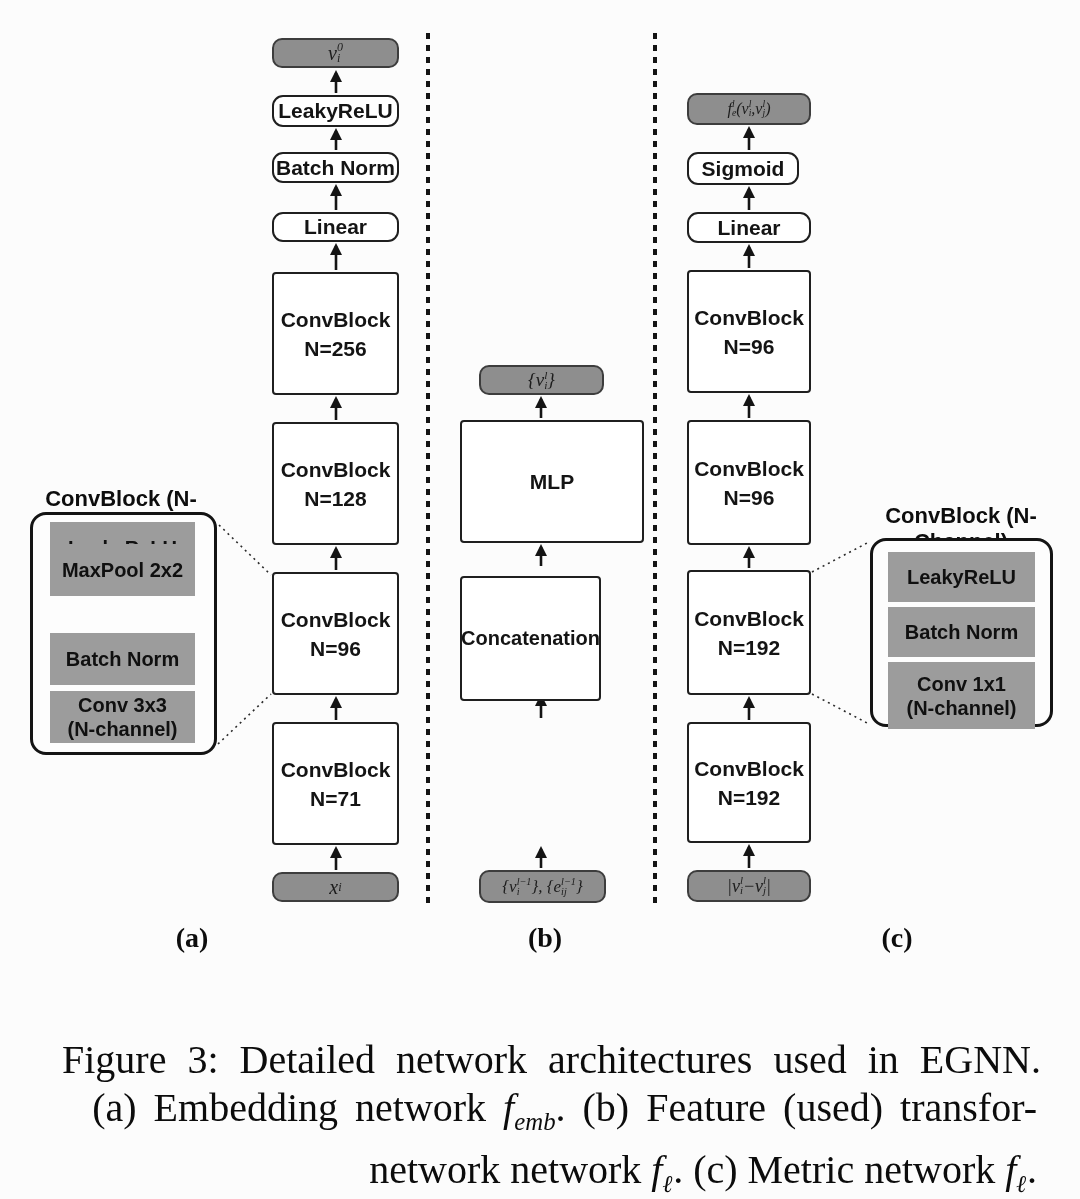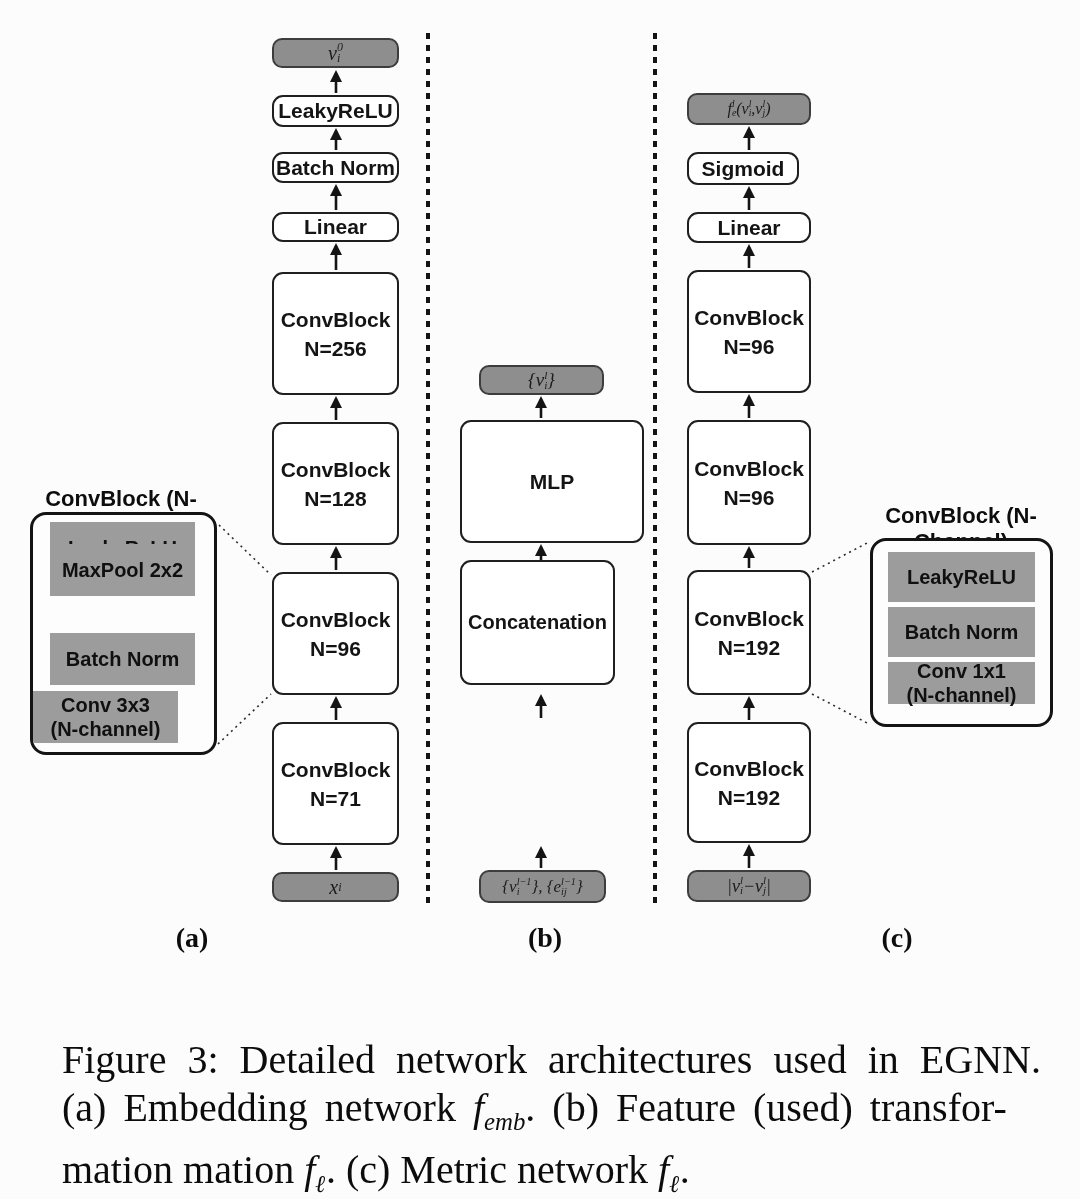--- a/index.html
+++ b/index.html
@@ -7,21 +7,21 @@
     position:relative;width:1080px;height:1199px;background:#fcfcfc;overflow:hidden;
     font-family:"Liberation Sans",sans-serif;color:#111;
   }
   #overlay{position:absolute;left:0;top:0;width:1080px;height:1199px;}
   .box{
     position:absolute;box-sizing:border-box;background:#ffffff;
     border:2px solid #1f1f1f;display:flex;align-items:center;justify-content:center;
     text-align:center;font-weight:bold;color:#141414;
   }
   .op{border-radius:11px;font-size:21px;}
-  .conv{border-radius:11px;font-size:21px;line-height:29px;flex-direction:column;}
+  .conv{border-radius:4px;font-size:21px;line-height:29px;flex-direction:column;}
   .io{
     background:var(--io_fill,#8e8e8e);border:2px solid var(--io_border,#3d3d3d);
     border-radius:10px;font-family:"Liberation Serif",serif;font-weight:normal;
     font-style:italic;color:#1c1c1c;font-size:20px;
   }
   .detail-outer{
     position:absolute;box-sizing:border-box;background:#fdfdfd;
     border:3px solid #141414;border-radius:16px;
   }
   .detail-title{
@@ -33,21 +33,21 @@
     font-size:20px;font-weight:bold;color:#101010;text-align:center;line-height:24px;
   }
   .col-label{
     position:absolute;width:70px;text-align:center;
     font-family:"Liberation Serif",serif;font-weight:bold;font-size:28px;color:#0d0d0d;
   }
   .caption{
     position:absolute;left:62px;top:1036px;width:975px;
     font-family:"Liberation Serif",serif;font-size:40px;line-height:48px;color:#0c0c0c;
   }
-  .cap-line{white-space:nowrap;}
+  .cap-line{white-space:nowrap;text-align:right;}
   .mi{font-style:italic;}
   .ss{
     display:inline-flex;flex-direction:column;align-items:flex-start;
     vertical-align:-0.38em;font-size:0.60em;line-height:0.92em;font-style:italic;
   }
   sub,sup{font-size:0.62em;}
   .cap-math{font-style:italic;}
 </style>
 </head>
 <body>
@@ -126,21 +126,21 @@
       <sub>i</sub>
     </div>
 
   <div class="box io" style="left:479px;top:365px;width:125px;height:30px;font-size:19px">{<span class="mi">v</span><span class="ss">
         <span>l</span>
         <span>i</span>
       </span>}</div>
   <div class="box conv" style="left:460px;top:420px;width:184px;height:123px">
     <span>MLP</span>
   </div>
-  <div class="box conv" style="left:460px;top:560px;width:155px;height:125px;font-size:20px">
+  <div class="box conv" style="left:460px;top:576px;width:141px;height:125px;font-size:20px">
     <span>Concatenation</span>
   </div>
   <div class="box io" style="left:479px;top:870px;width:127px;height:33px;font-size:17px">{<span class="mi">v</span><span class="ss">
         <span>l−1</span>
         <span>i</span>
       </span>}, {<span class="mi">e</span><span class="ss">
         <span>l−1</span>
         <span>ij</span>
       </span>}</div>
 
@@ -178,45 +178,45 @@
       </span> − <span class="mi">v</span><span class="ss">
         <span>l</span>
         <span>j</span>
       </span>|</div>
 
   <div class="detail-title" style="left:8px;top:486px;width:226px">ConvBlock (N-Channel)</div>
   <div class="detail-outer" style="left:30px;top:512px;width:187px;height:243px"></div>
   <div class="drow" style="left:50px;top:522px;width:145px;height:51px">LeakyReLU</div>
   <div class="drow" style="left:50px;top:544px;width:145px;height:52px">MaxPool 2x2</div>
   <div class="drow" style="left:50px;top:633px;width:145px;height:52px">Batch Norm</div>
-  <div class="drow" style="left:33px;top:691px;width:145px;height:52px">
+  <div class="drow" style="left:50px;top:691px;width:145px;height:52px">
     <span>Conv 3x3</span>
     <span>(N-channel)</span>
   </div>
 
   <div class="detail-title" style="left:845px;top:503px;width:232px">ConvBlock (N-Channel)</div>
   <div class="detail-outer" style="left:870px;top:538px;width:183px;height:189px"></div>
   <div class="drow" style="left:888px;top:552px;width:147px;height:50px">LeakyReLU</div>
   <div class="drow" style="left:888px;top:607px;width:147px;height:50px">Batch Norm</div>
-  <div class="drow" style="left:888px;top:662px;width:147px;height:42px">
+  <div class="drow" style="left:888px;top:662px;width:147px;height:67px">
     <span>Conv 1x1</span>
     <span>(N-channel)</span>
   </div>
 
   <div class="col-label" style="left:157px;top:922px">(a)</div>
   <div class="col-label" style="left:510px;top:922px">(b)</div>
   <div class="col-label" style="left:862px;top:922px">(c)</div>
 
   <div class="caption">
     <div class="cap-line" style="word-spacing:11px">Figure 3: Detailed network architectures used in EGNN.</div>
     <div class="cap-line" style="word-spacing:7px">
       <span>(a) Embedding network </span><span class="cap-math"><span class="mi">f</span><sub>emb</sub></span><span>. (b) Feature (used) transfor-</span>
     </div>
     <div class="cap-line">
-      <span>mation mation </span><span class="cap-math"><span class="mi">f</span><span class="ss">
+      <span>network network </span><span class="cap-math"><span class="mi">f</span><span class="ss">
             <span>ℓ</span>
             <span>v</span>
           </span></span><span>. (c) Metric network </span><span class="cap-math"><span class="mi">f</span><span class="ss">
             <span>ℓ</span>
             <span>e</span>
           </span></span><span>.</span>
     </div>
   </div>
 
 </div>

